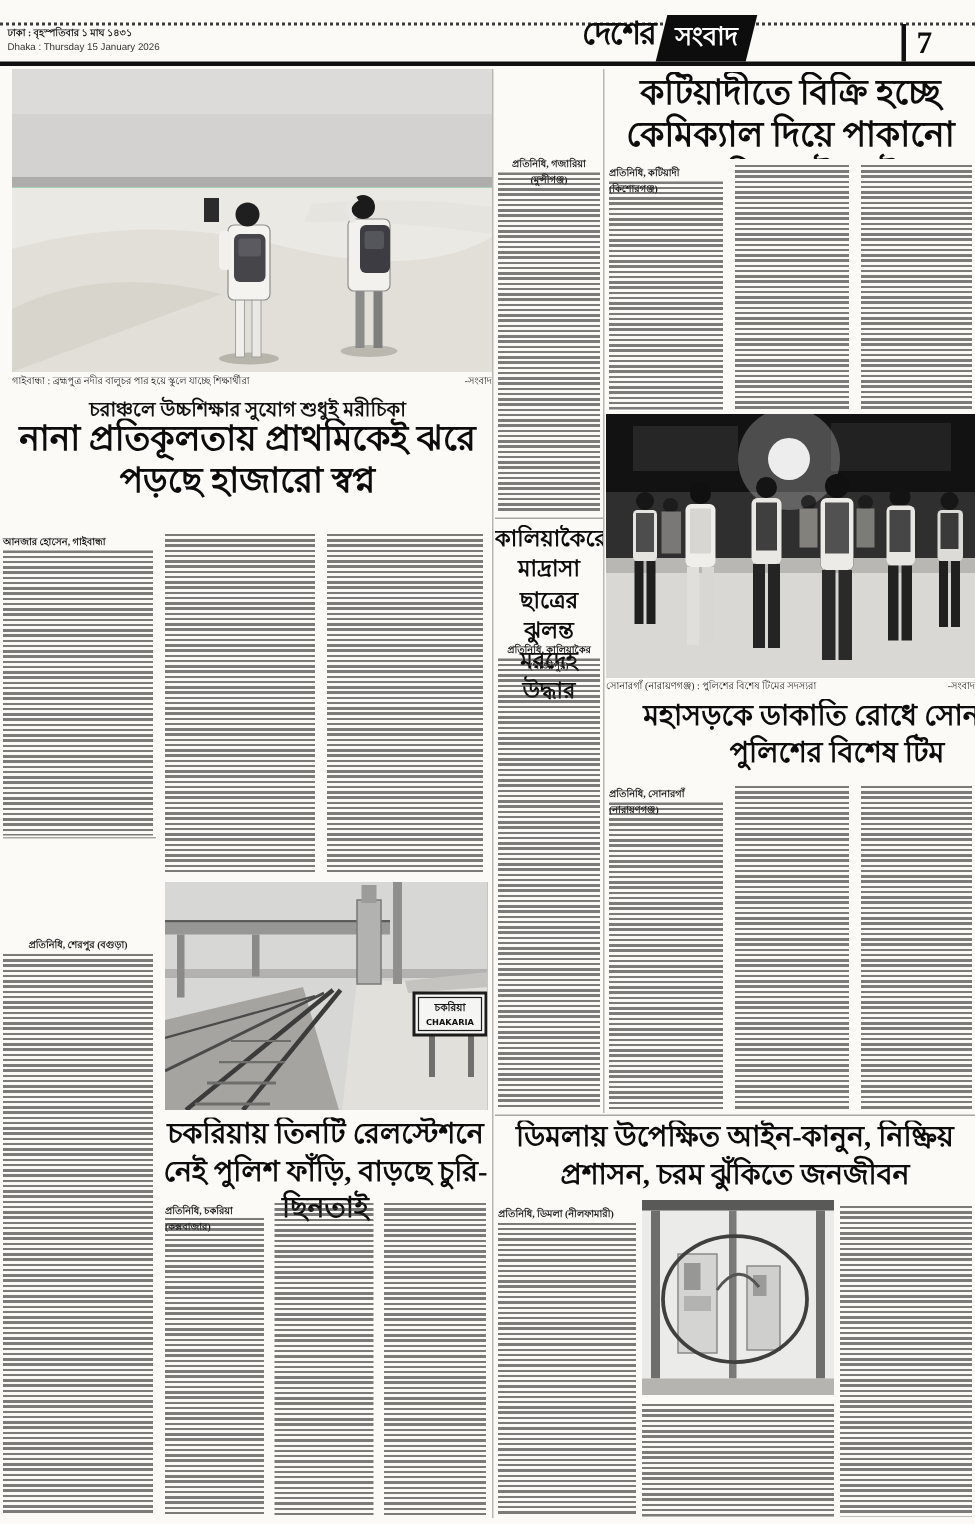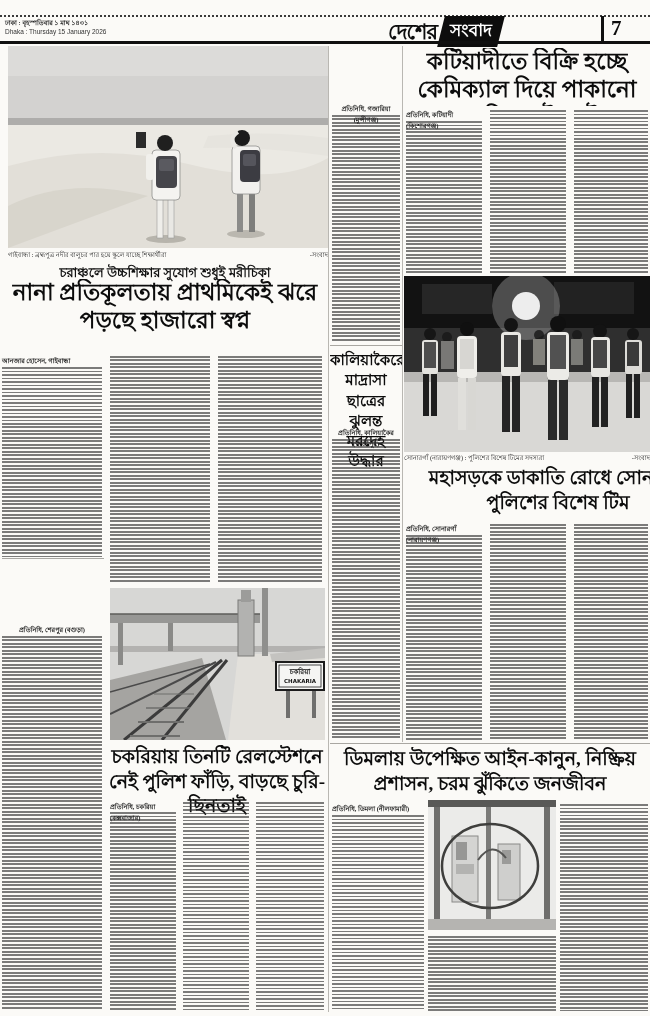--- a/index.html
+++ b/index.html
@@ -7,21 +7,21 @@
     position:relative;width:650px;height:1016px;margin:0 auto;
     background:#fbfaf7;overflow:hidden;
     font-family:"Liberation Serif","DejaVu Sans",serif;color:#141414;
   }
   .abs{position:absolute;}
   .dotted-top{left:0;top:15px;width:650px;border-top:2px dotted #3a3a3a;}
   .thick-rule{left:0;top:41px;width:650px;height:3px;background:#101010;}
   .dateline{left:5px;top:19px;width:200px;line-height:1.35;}
   .dateline .bn{font-size:6.5px;font-weight:bold;color:#222;}
   .dateline .en{font-size:6.5px;color:#333;font-family:"Liberation Sans",sans-serif;}
-  .masthead{left:388px;top:16px;height:25px;display:flex;align-items:flex-start;gap:4px;}
+  .masthead{left:388px;top:16px;height:25px;display:flex;align-items:flex-end;gap:4px;}
   .masthead .word1{font-size:21px;font-weight:bold;color:#0d0d0d;letter-spacing:-1px;}
   .masthead .word2box{background:#0d0d0d;transform:skewX(-14deg);padding:1px 9px 2px 9px;}
   .masthead .word2{display:inline-block;transform:skewX(14deg);font-size:17px;font-weight:bold;color:#fff;}
   .pageno{left:601px;top:16px;height:25px;border-left:3px solid #101010;padding-left:7px;
           font-size:21px;font-weight:bold;color:#0d0d0d;display:flex;align-items:center;}
   .photo{background:#22c55e;overflow:hidden;}
   .photo svg{display:block;}
   .cap{font-size:6.5px;color:#222;display:flex;justify-content:space-between;line-height:1.2;}
   .kicker{font-size:13px;font-weight:bold;text-align:center;color:#111;}
   .headline{font-weight:bold;text-align:center;color:#0c0c0c;overflow:hidden;}

